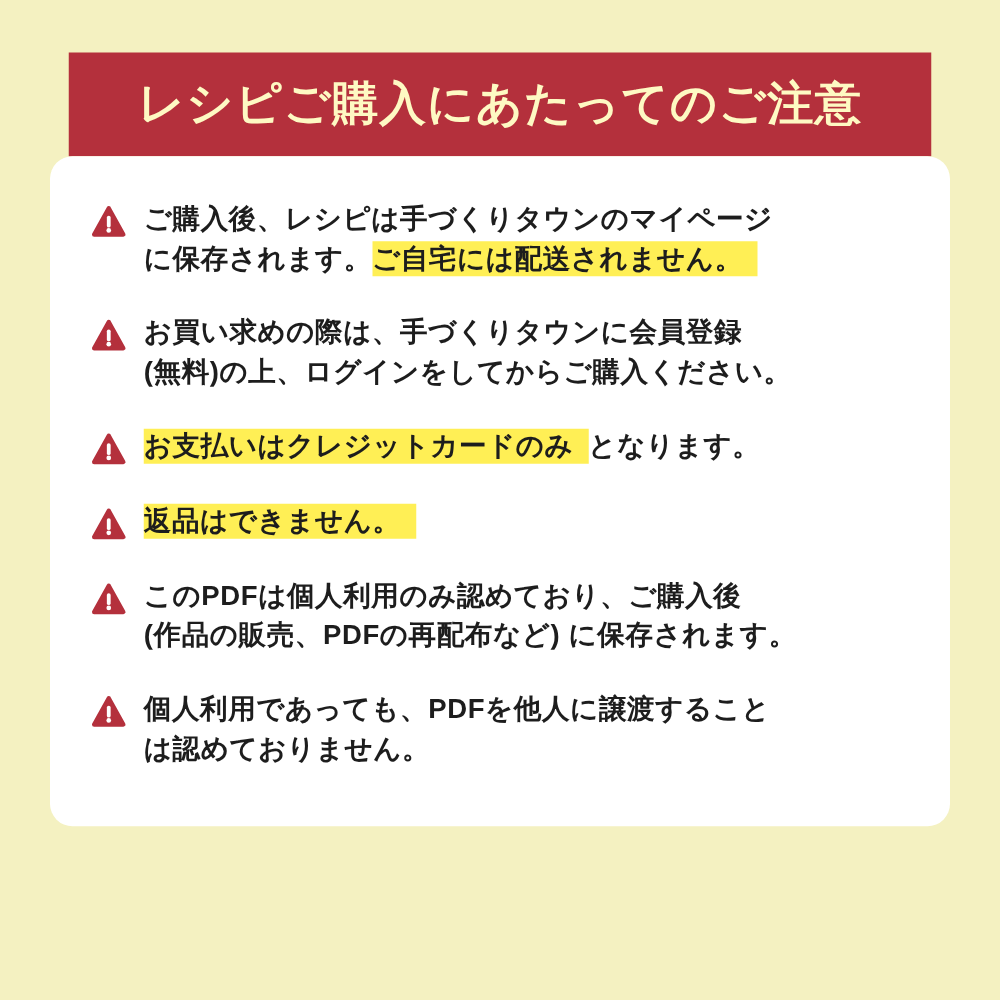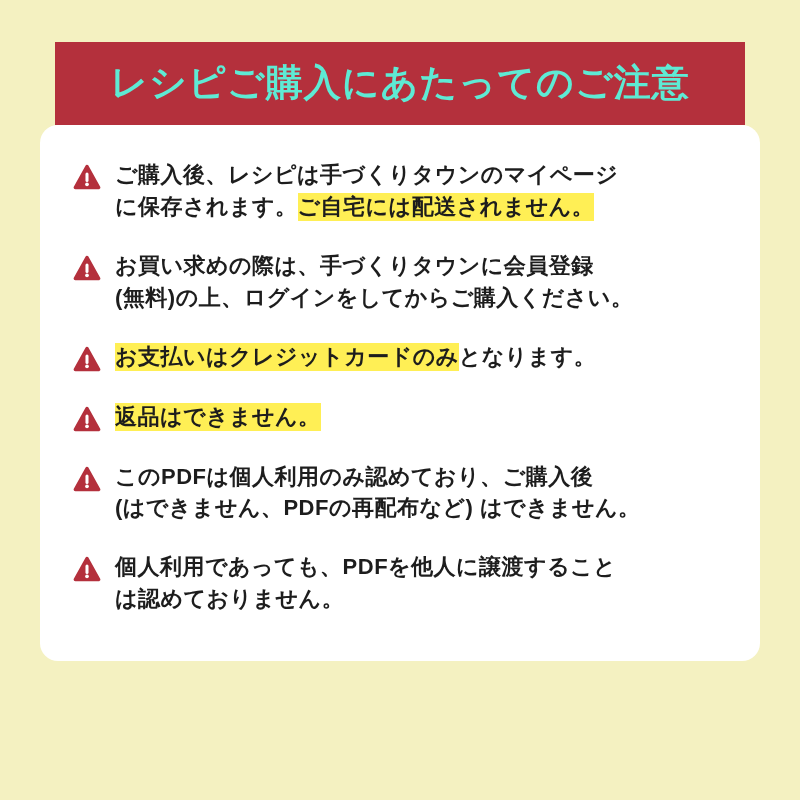--- a/index.html
+++ b/index.html
@@ -17,21 +17,21 @@
   .page{
     width:800px;height:800px;
     background:var(--bg);
     overflow:hidden;
     padding:42px 40px 0 40px;
   }
   .banner{
     width:690px;
     margin:0 auto;
     background:var(--red);
-    color:#5eead4;
+    color:#fef9c3;
     text-align:center;
     font-size:37px;
     font-weight:bold;
     letter-spacing:1px;
     padding:16px 0 17px 0;
   }
   .subtitle{
     text-align:center;
     color:var(--red);
     font-size:33px;
@@ -59,21 +59,21 @@
   }
   .notice-text{
     font-size:22px;
     font-weight:bold;
     color:var(--ink);
     line-height:1.45;
     letter-spacing:0.5px;
   }
   .hl{
     background:var(--hl);
-    padding:1px 0 2px 0;
+    padding:1px 12px 2px 0;
   }
 </style>
 </head>
 <body>
 
 <div class="page">
 
   <div class="banner">
     <span>レシピご購入にあたってのご注意</span>
   </div>
@@ -116,21 +116,21 @@
     </svg>
     <p class="notice-text"><span class="hl">返品はできません。</span></p>
   </div>
 
   <div class="notice">
     <svg class="warn" viewBox="0 0 24 24" width="30" height="28" aria-hidden="true">
       <path d="M12 2.2 L22 20.2 L2 20.2 Z" fill="#b4303c" stroke="#b4303c" stroke-width="3" stroke-linejoin="round"></path>
       <line x1="12" y1="8.6" x2="12" y2="14.2" stroke="#ffffff" stroke-width="2.6" stroke-linecap="round"></line>
       <circle cx="12" cy="17.4" r="1.6" fill="#ffffff"></circle>
     </svg>
-    <p class="notice-text"><span>このPDFは個人利用のみ認めており、ご購入後</span><br><span>(はできません、PDFの再配布など) はできません。</span></p>
+    <p class="notice-text"><span>このPDFは個人利用のみ認めており、ご購入後</span><br><span>(作品の販売、PDFの再配布など) に保存されます。</span></p>
   </div>
 
   <div class="notice">
     <svg class="warn" viewBox="0 0 24 24" width="30" height="28" aria-hidden="true">
       <path d="M12 2.2 L22 20.2 L2 20.2 Z" fill="#b4303c" stroke="#b4303c" stroke-width="3" stroke-linejoin="round"></path>
       <line x1="12" y1="8.6" x2="12" y2="14.2" stroke="#ffffff" stroke-width="2.6" stroke-linecap="round"></line>
       <circle cx="12" cy="17.4" r="1.6" fill="#ffffff"></circle>
     </svg>
     <p class="notice-text"><span>個人利用であっても、PDFを他人に譲渡すること</span><br><span>は認めておりません。</span></p>
   </div>

